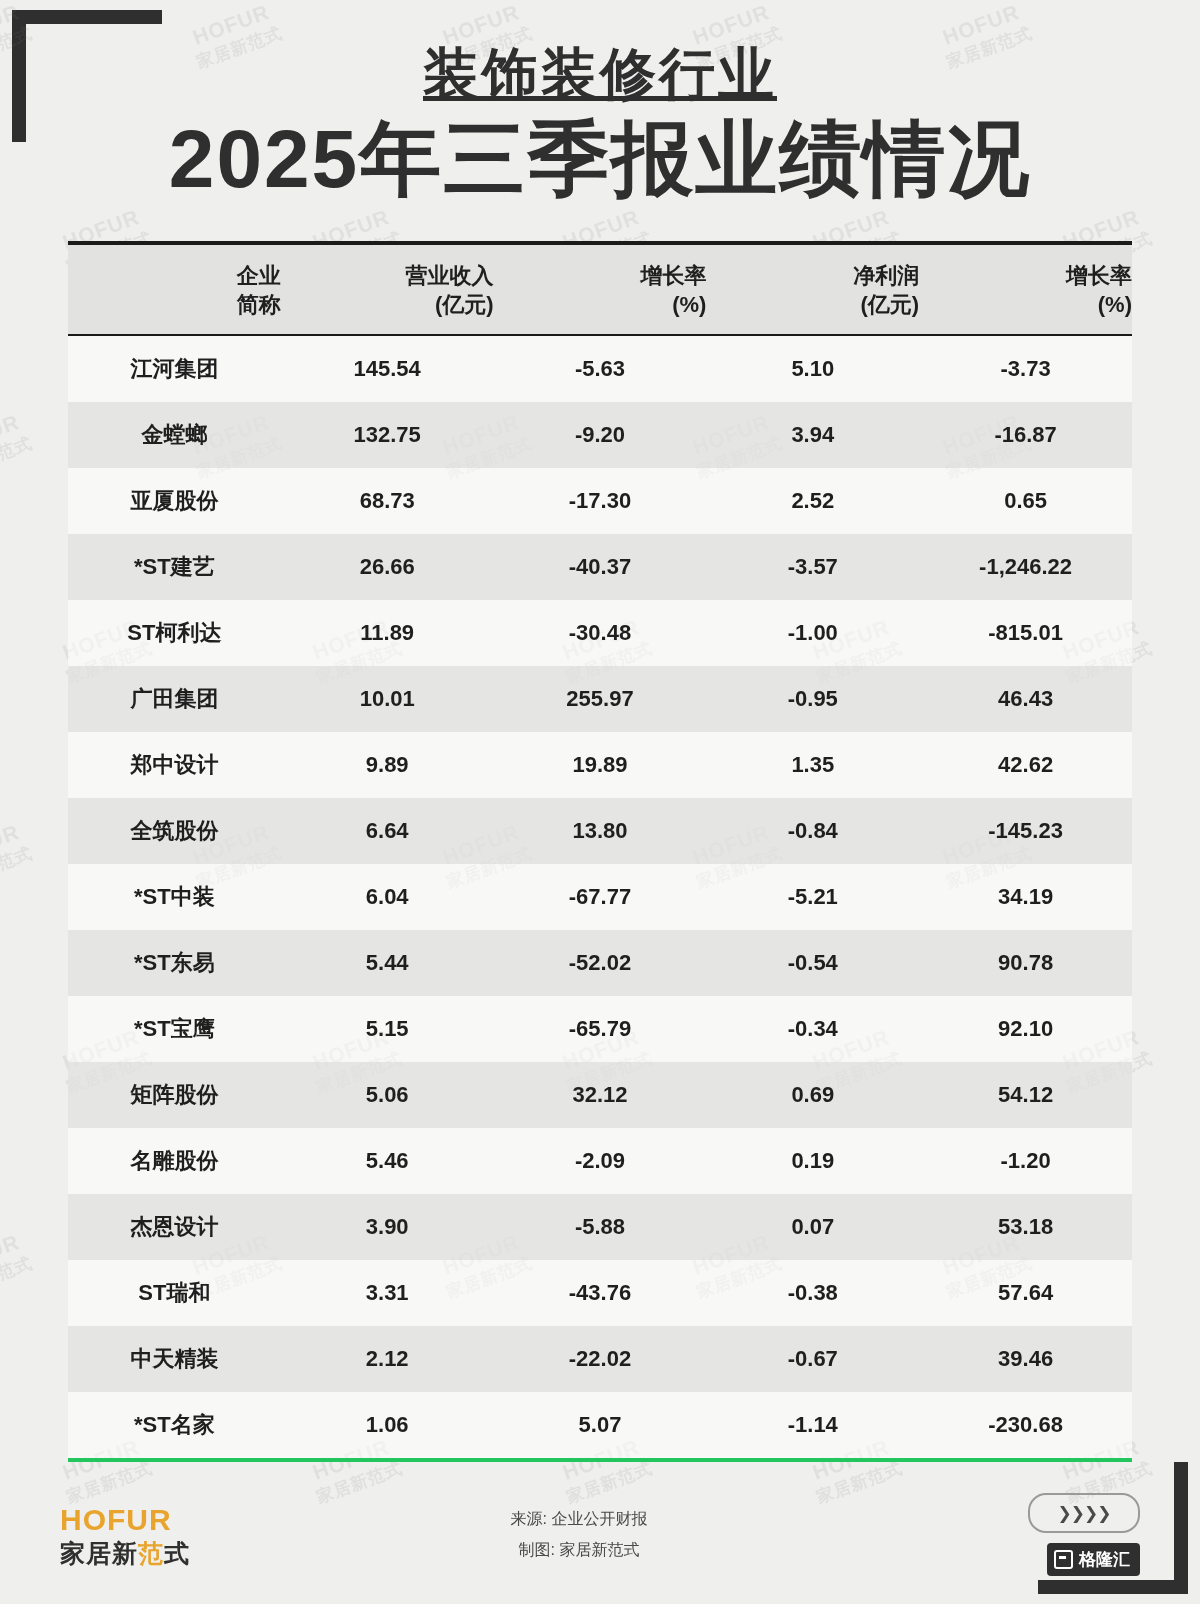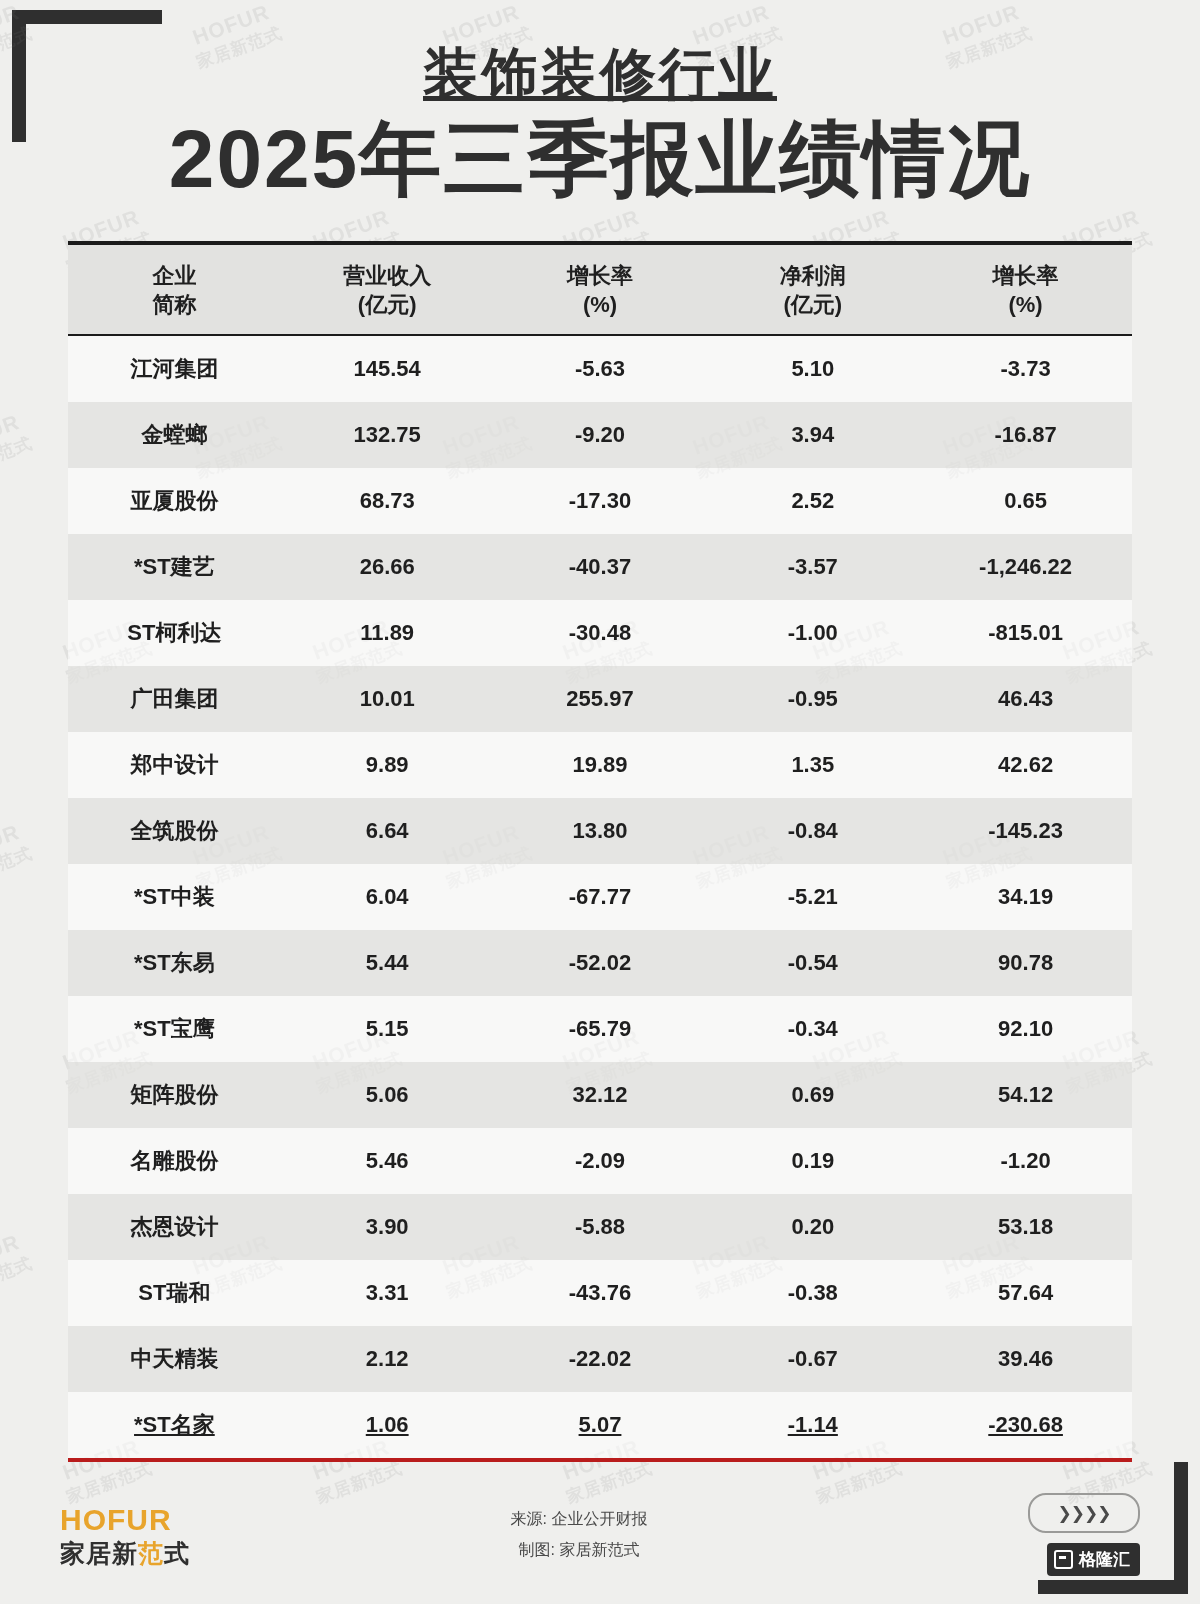--- a/index.html
+++ b/index.html
@@ -82,36 +82,36 @@
     border-collapse: collapse;
     table-layout: fixed;
   }
   thead th {
     background: #e2e2e0;
     font-size: 22px;
     font-weight: bold;
     color: #1f1f1f;
     padding: 16px 0 14px 0;
     line-height: 1.35;
-    text-align: center;
+    text-align: right;
     border-top: 4px solid #1b1b1b;
     border-bottom: 2px solid #1b1b1b;
   }
   thead th span { display: block; }
   tbody td {
     font-size: 22px;
     color: #1f1f1f;
     text-align: center;
     padding: 18px 0;
     font-weight: bold;
     border: none;
   }
   tbody tr.odd td { background: rgba(255,255,255,0.55); }
   tbody tr.even td { background: rgba(225,225,223,0.75); }
-  tbody tr:last-child td { border-bottom: 4px solid #b91c1c; text-decoration: underline; }
+  tbody tr:last-child td { border-bottom: 4px solid #22c55e; }
 
   
   .footer {
     position: absolute;
     left: 0;
     right: 0;
     bottom: 28px;
     z-index: 10;
     display: flex;
     align-items: center;
@@ -363,21 +363,21 @@
           <td>名雕股份</td>
           <td>5.46</td>
           <td>-2.09</td>
           <td>0.19</td>
           <td>-1.20</td>
         </tr>
         <tr class="even">
           <td>杰恩设计</td>
           <td>3.90</td>
           <td>-5.88</td>
-          <td>0.20</td>
+          <td>0.07</td>
           <td>53.18</td>
         </tr>
         <tr class="odd">
           <td>ST瑞和</td>
           <td>3.31</td>
           <td>-43.76</td>
           <td>-0.38</td>
           <td>57.64</td>
         </tr>
         <tr class="even">

